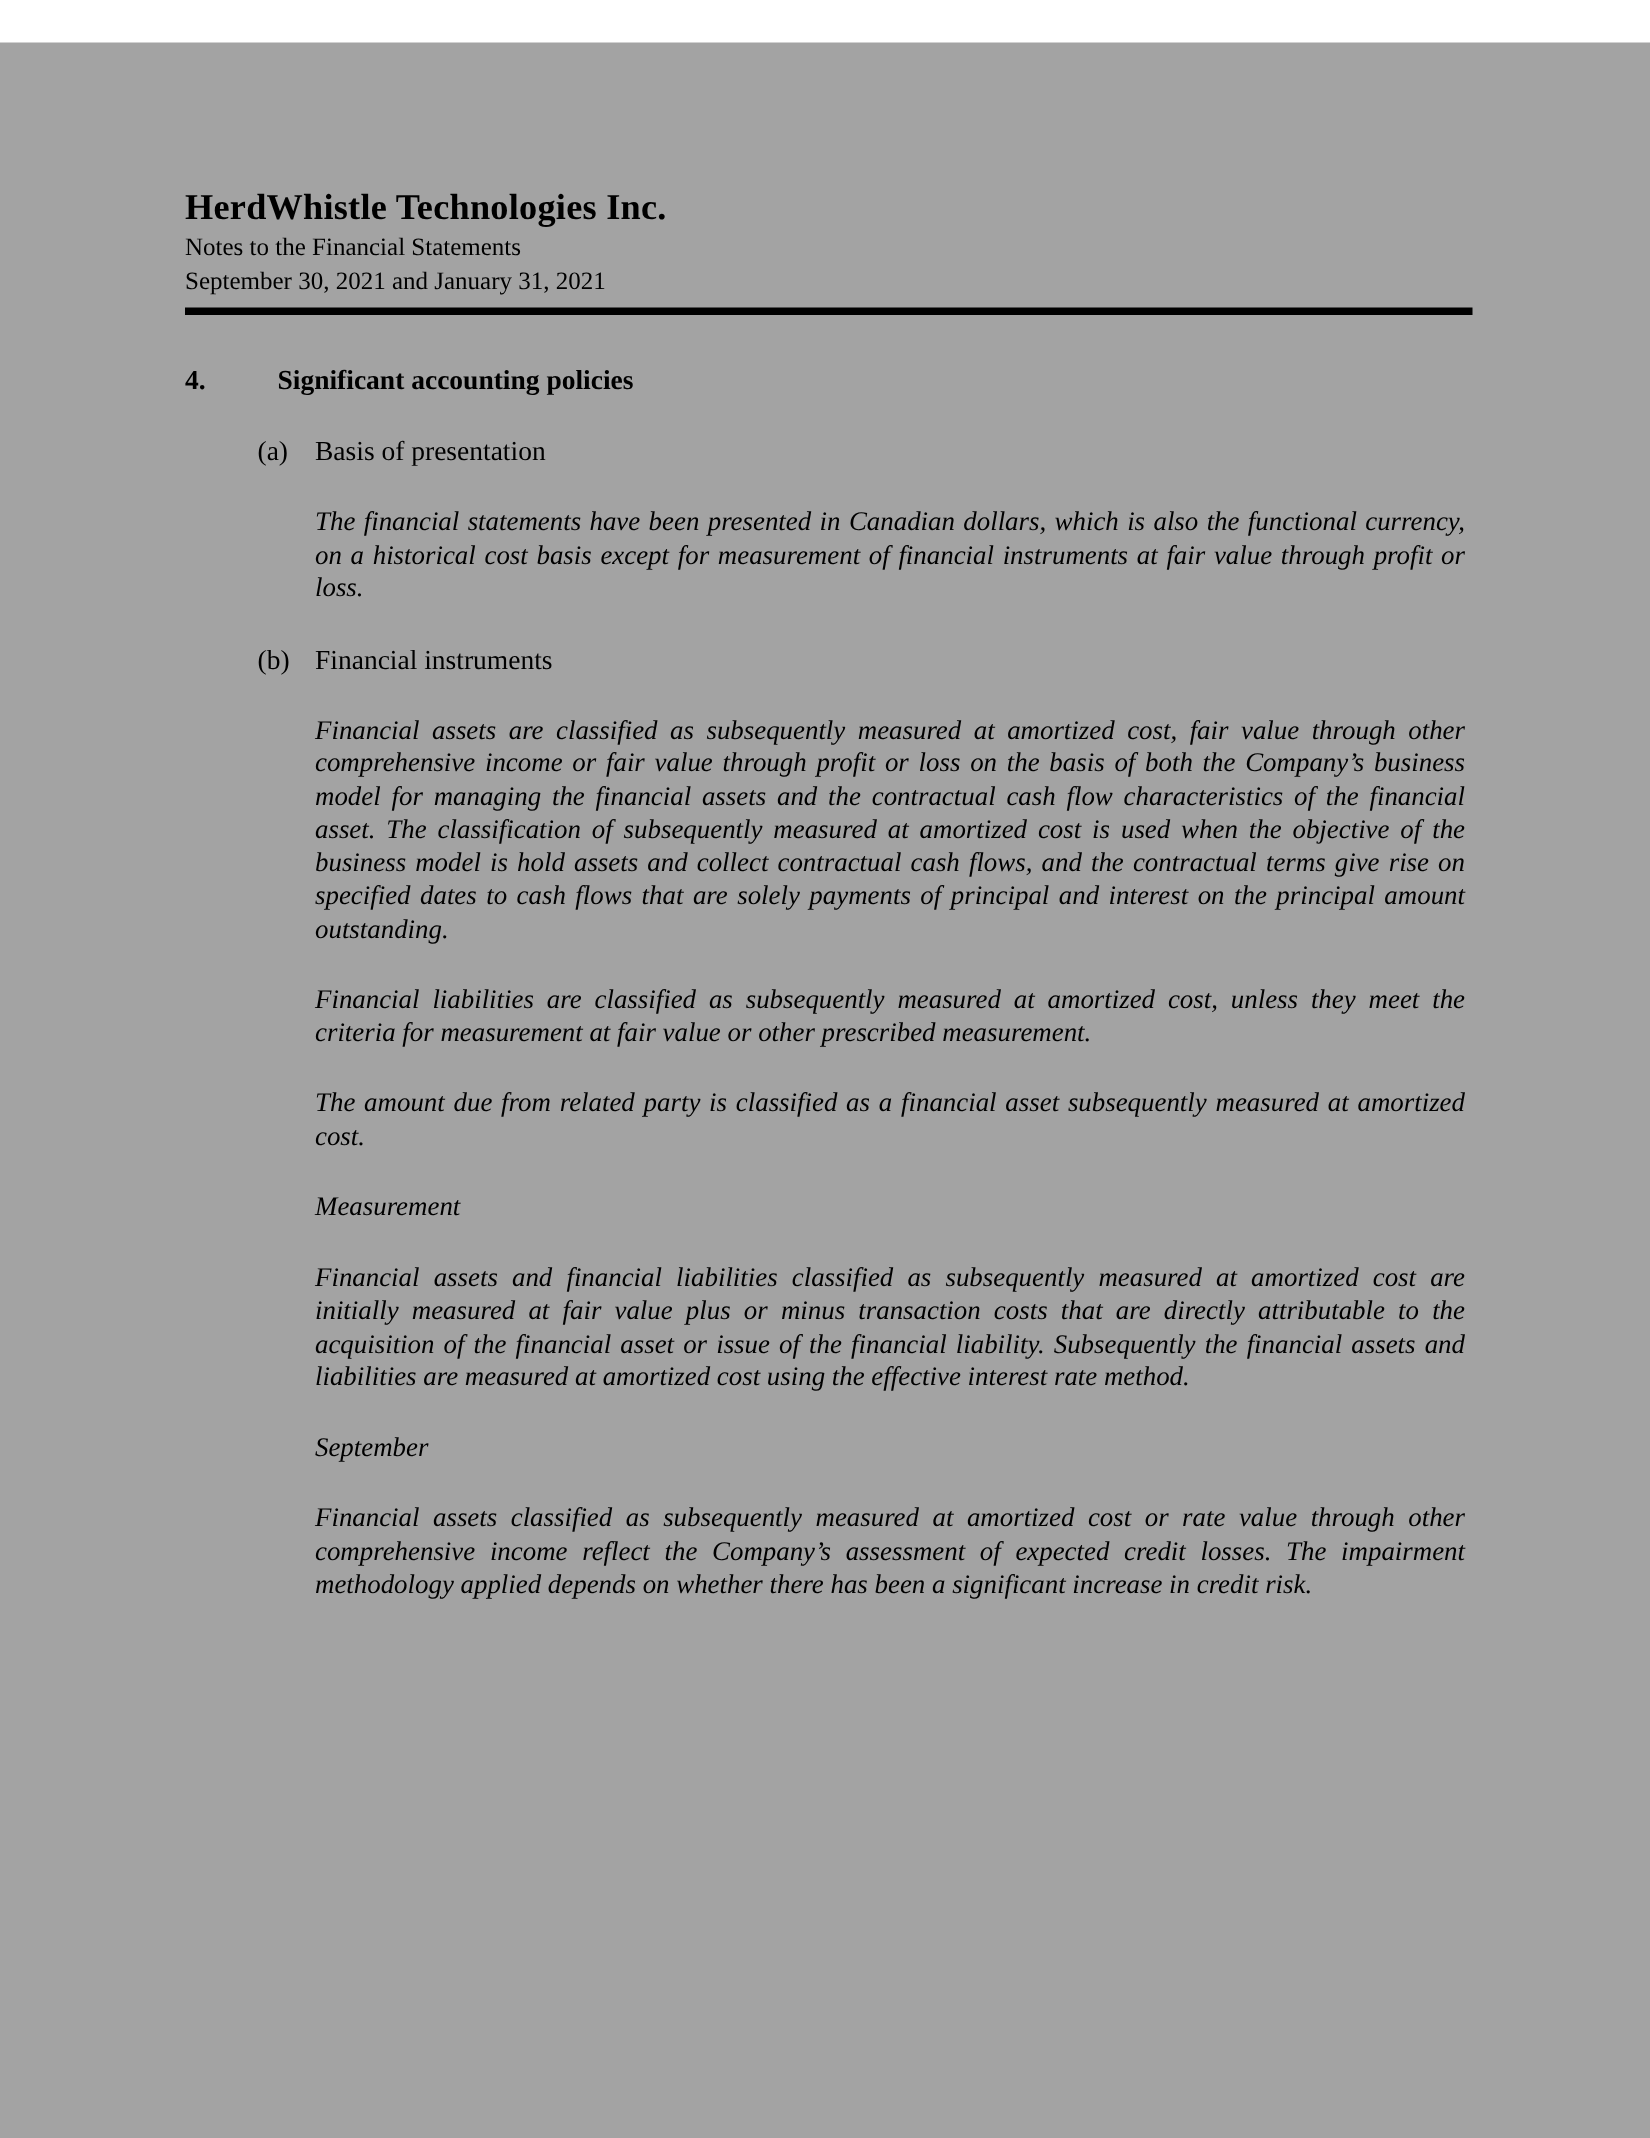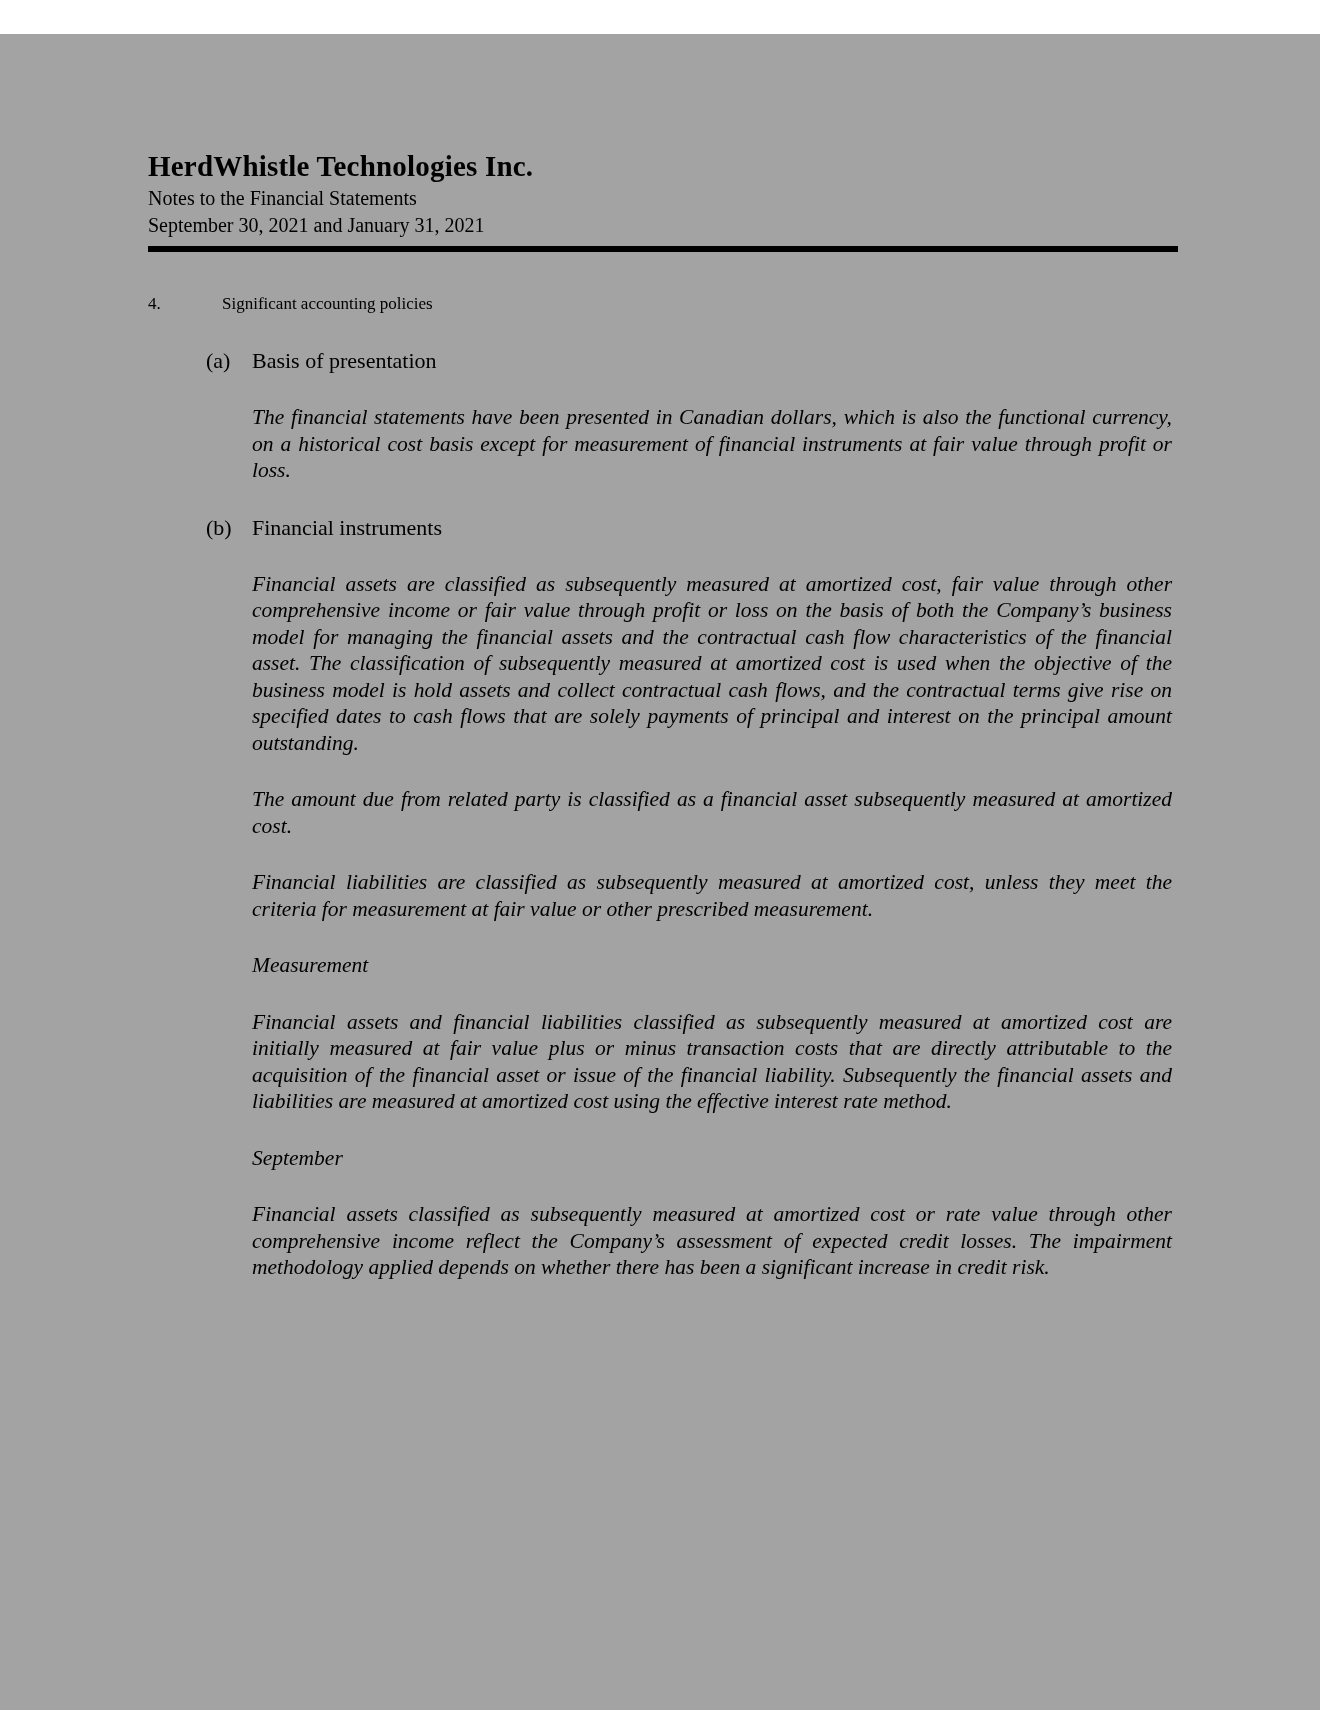--- a/index.html
+++ b/index.html
@@ -37,22 +37,22 @@
     width: 1030px;
     height: 6px;
     background: #000000;
     margin-top: 7px;
   }
   .note {
     margin-top: 38px;
   }
   .note-head {
     margin-left: 148px;
-    font-size: 17px;
-    font-weight: normal;
+    font-size: 22px;
+    font-weight: bold;
     line-height: 27px;
   }
   .note-num {
     display: inline-block;
     width: 74px;
   }
   .sub-head {
     margin: 30px 0 30px 206px;
     font-size: 22px;
     font-weight: normal;
@@ -105,22 +105,22 @@
       <p class="body-para">The financial statements have been presented in Canadian dollars, which is also the functional currency, on a historical cost basis except for measurement of financial instruments at fair value through profit or loss.</p>
     </div>
 
     <div>
       <div class="sub-head">
         <span class="sub-label">(b)</span><span>Financial instruments</span>
       </div>
 
 
       <p class="body-para">Financial assets are classified as subsequently measured at amortized cost, fair value through other comprehensive income or fair value through profit or loss on the basis of both the Company’s business model for managing the financial assets and the contractual cash flow characteristics of the financial asset. The classification of subsequently measured at amortized cost is used when the objective of the business model is hold assets and collect contractual cash flows, and the contractual terms give rise on specified dates to cash flows that are solely payments of principal and interest on the principal amount outstanding.</p>
+      <p class="body-para">Financial liabilities are classified as subsequently measured at amortized cost, unless they meet the criteria for measurement at fair value or other prescribed measurement.</p>
       <p class="body-para">The amount due from related party is classified as a financial asset subsequently measured at amortized cost.</p>
-      <p class="body-para">Financial liabilities are classified as subsequently measured at amortized cost, unless they meet the criteria for measurement at fair value or other prescribed measurement.</p>
 
       <p class="run-head">Measurement</p>
       <p class="body-para">Financial assets and financial liabilities classified as subsequently measured at amortized cost are initially measured at fair value plus or minus transaction costs that are directly attributable to the acquisition of the financial asset or issue of the financial liability. Subsequently the financial assets and liabilities are measured at amortized cost using the effective interest rate method.</p>
 
       <p class="run-head">September</p>
       <p class="body-para">Financial assets classified as subsequently measured at amortized cost or rate value through other comprehensive income reflect the Company’s assessment of expected credit losses. The impairment methodology applied depends on whether there has been a significant increase in credit risk.</p>
     </div>
 
   </div>
 

